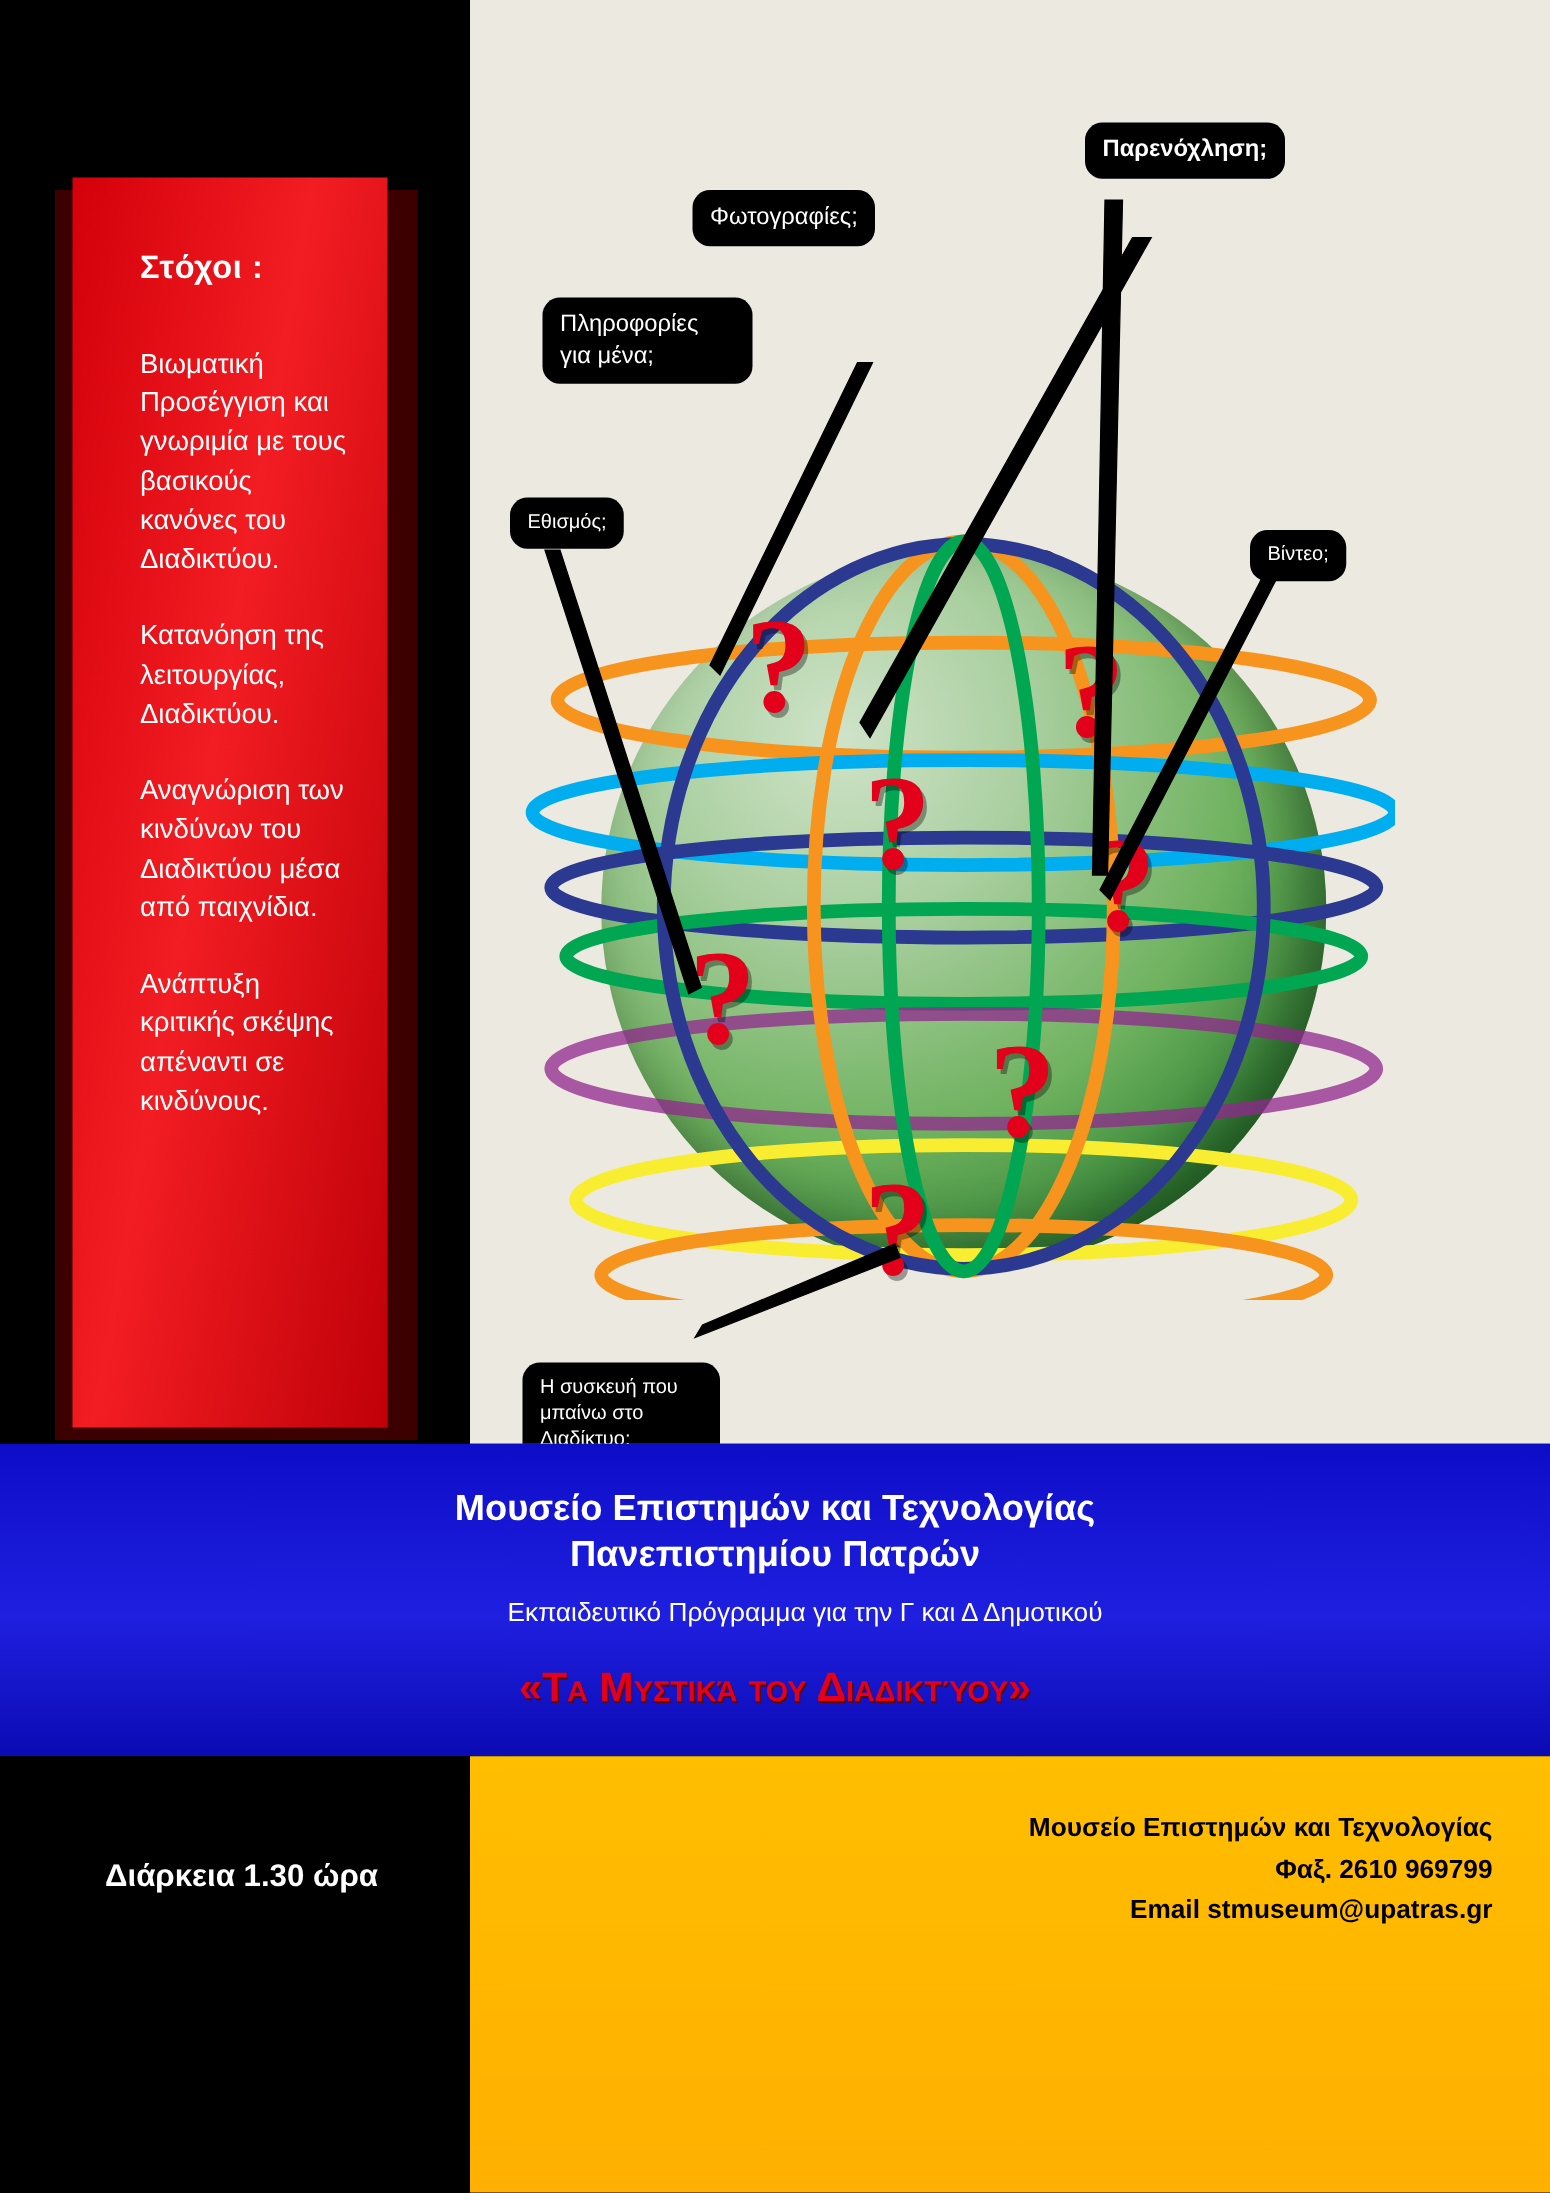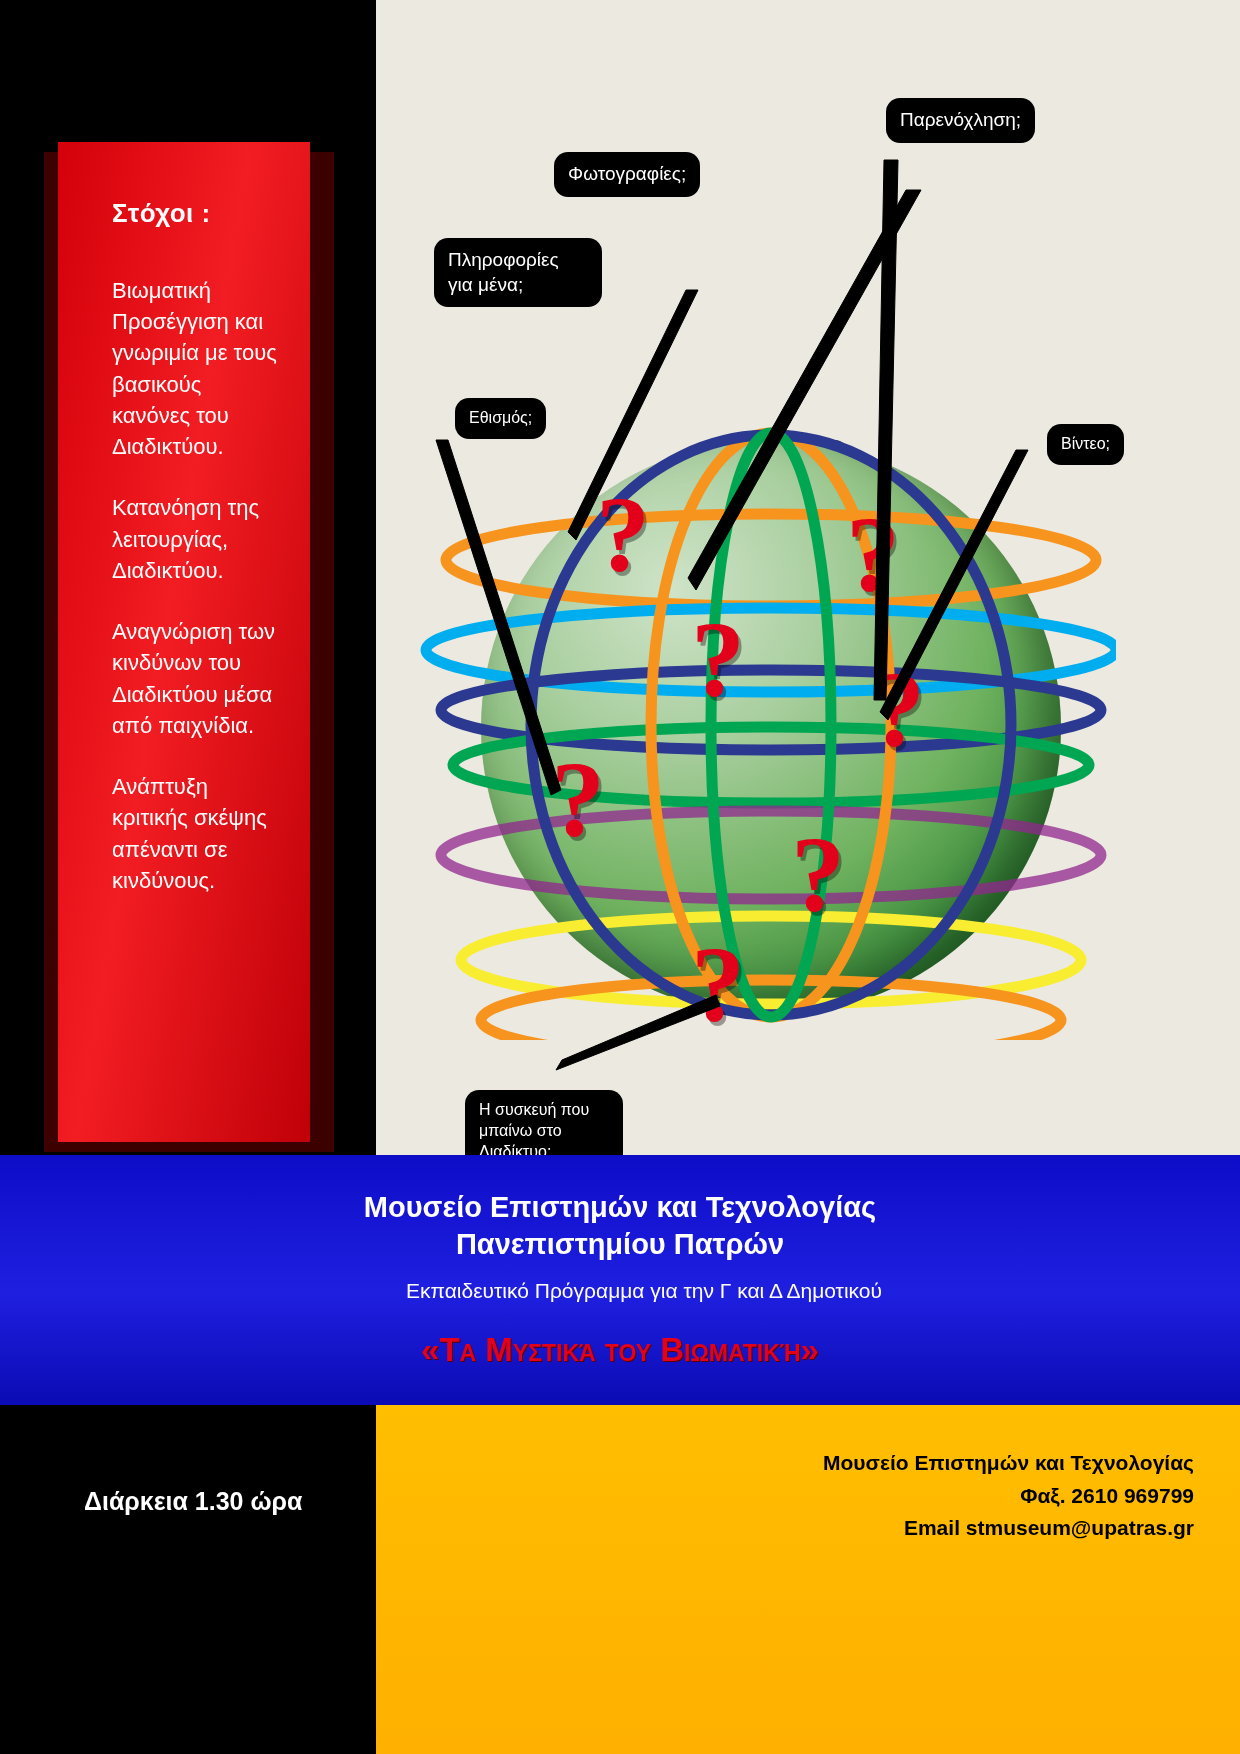--- a/index.html
+++ b/index.html
@@ -92,21 +92,21 @@
   .bubble {
     position: absolute;
     background: #000000;
     color: #ffffff;
     border-radius: 14px;
     padding: 10px 14px;
     font-size: 19px;
     line-height: 1.3;
     z-index: 6;
   }
-  .bubble.small { font-size: 16px; margin-left: 47px; }
+  .bubble.small { font-size: 16px; }
   
   .blue-band {
     position: absolute;
     left: 0;
     top: 1155px;
     width: 1240px;
     height: 250px;
     background: #1414d2;
     background: linear-gradient(180deg, #0d0dc8 0%, #1f1fe0 55%, #0b0bb4 100%);
     color: #ffffff;
@@ -230,42 +230,42 @@
       <g stroke="#000000" fill="#000000">
         <polygon points="530,190 545,190 320,590 312,578"></polygon>
         <polygon points="310,290 322,290 200,540 192,532"></polygon>
         <polygon points="60,440 72,440 185,790 175,795"></polygon>
         <polygon points="508,160 522,160 510,700 498,700"></polygon>
         <polygon points="640,450 652,450 512,720 504,712"></polygon>
         <polygon points="180,1070 186,1060 340,995 344,1006"></polygon>
       </g>
     </svg>
 
-    <div class="bubble" style="left:510px;top:98px;">Παρενόχληση;</div>
+    <div class="bubble" style="left:492px;top:98px;font-weight:bold;">Παρενόχληση;</div>
     <div class="bubble" style="left:178px;top:152px;">Φωτογραφίες;</div>
     <div class="bubble" style="left:38px;top:238px;width:140px;margin-left:20px;">Πληροφορίες για μένα;</div>
     <div class="bubble small" style="left:32px;top:398px;">Εθισμός;</div>
     <div class="bubble small" style="left:624px;top:424px;">Βίντεο;</div>
     <div class="bubble small" style="left:42px;top:1090px;width:130px;">Η συσκευή που μπαίνω  στο Διαδίκτυο;</div>
   </div>
 
   <div class="goals-shadow"></div>
   <div class="goals-box">
     <h2 class="goals-title">Στόχοι :</h2>
     <p class="goal-item">Βιωματική Προσέγγιση και γνωριμία με τους βασικούς κανόνες του Διαδικτύου.</p>
     <p class="goal-item">Κατανόηση της λειτουργίας, Διαδικτύου.</p>
     <p class="goal-item">Αναγνώριση των  κινδύνων του Διαδικτύου μέσα από παιχνίδια.</p>
     <p class="goal-item">Ανάπτυξη κριτικής σκέψης απέναντι σε κινδύνους.</p>
   </div>
 
   <div class="blue-band">
     <p class="museum-name">Μουσείο  Επιστημών και Τεχνολογίας</p>
     <p class="museum-name" style="padding-top:0;">Πανεπιστημίου Πατρών</p>
     <p class="program-line">Εκπαιδευτικό Πρόγραμμα για την Γ και Δ Δημοτικού</p>
-    <p class="title-main">«Τα Μυστικά του Βιωματική»</p>
+    <p class="title-main">«Τα Μυστικά του Διαδικτύου»</p>
   </div>
 
   <div class="bottom-black"></div>
   <div class="duration">Διάρκεια  1.30 ώρα</div>
 
   <div class="yellow-box">
     <p class="contact-line">Μουσείο Επιστημών και Τεχνολογίας</p>
     <p class="contact-line">Φαξ. 2610 969799</p>
     <p class="contact-line">Email stmuseum@upatras.gr</p>
   </div>

